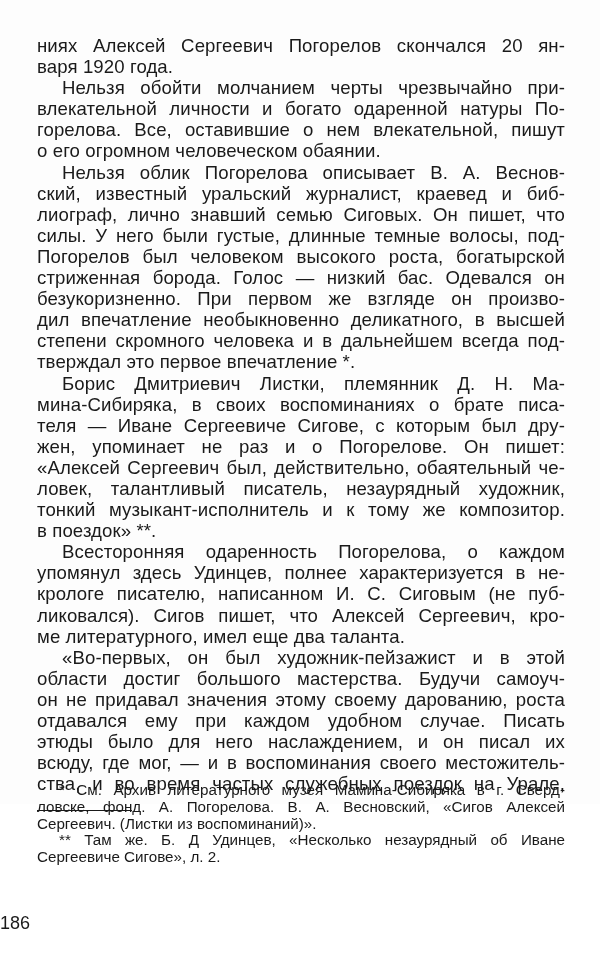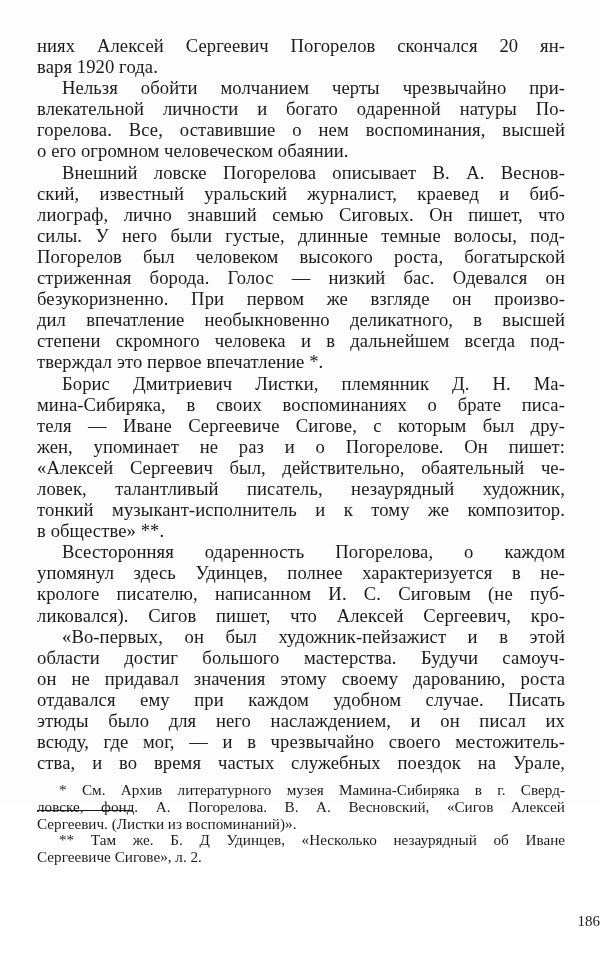--- a/index.html
+++ b/index.html
@@ -1,20 +1,20 @@
 <!DOCTYPE html>
 <html><head>
   <meta charset="utf-8">
   <style>
     html, body { margin: 0; padding: 0; background: #ffffff; }
     body { width: 600px; height: 960px; position: relative; overflow: hidden; }
     .page {
       position: absolute; left: 0; top: 0; width: 600px; height: 804px;
       background: #fdfdfd; color: #1a1a1a;
-      font-family: Liberation Serif, serif;
+      font-family: Liberation Sans, sans-serif;
     }
     .body-text {
       position: absolute; left: 37px; top: 35px; width: 528px;
     }
     .line {
       display: block; height: 21.1px; line-height: 21px; font-size: 18.6px;
       text-align: justify; text-align-last: justify; white-space: nowrap;
       letter-spacing: 0.1px;
     }
     .line.last { text-align-last: left; }
@@ -24,69 +24,70 @@
       background: #1a1a1a;
     }
     .footnotes { position: absolute; left: 37px; top: 781px; width: 528px; }
     .fn-line {
       display: block; height: 16.8px; line-height: 17px; font-size: 15.2px;
       text-align: justify; text-align-last: justify; white-space: nowrap;
     }
     .fn-line.last { text-align-last: left; }
     .fn-line.indent { padding-left: 22px; }
     .page-number {
-      position: absolute; left: 0; top: 913px; width: 600px; text-align: right;
-      font-size: 15px;
+      position: absolute; left: 0; top: 913px; width: 600px; text-align: left;
+      font-size: 18px;
     }
   </style>
 </head>
 <body>
 
 <div class="page">
   <div class="body-text">
 
     <span class="line">ниях Алексей Сергеевич Погорелов скончался 20 ян-</span>
     <span class="line last">варя 1920 года.</span>
 
     <span class="line indent">Нельзя обойти молчанием черты чрезвычайно при-</span>
     <span class="line">влекательной личности и богато одаренной натуры По-</span>
-    <span class="line">горелова. Все, оставившие о нем воспоминания, высшей</span>
+    <span class="line">горелова. Все, оставившие о нем влекательной, пишут</span>
     <span class="line last">о его огромном человеческом обаянии.</span>
 
-    <span class="line indent">Внешний ловске Погорелова описывает В. А. Веснов-</span>
+    <span class="line indent">Нельзя облик Погорелова описывает В. А. Веснов-</span>
     <span class="line">ский, известный уральский журналист, краевед и биб-</span>
     <span class="line">лиограф, лично знавший семью Сиговых. Он пишет, что</span>
     <span class="line">силы. У него были густые, длинные темные волосы, под-</span>
     <span class="line">Погорелов был человеком высокого роста, богатырской</span>
     <span class="line">стриженная борода. Голос — низкий бас. Одевался он</span>
     <span class="line">безукоризненно. При первом же взгляде он произво-</span>
     <span class="line">дил впечатление необыкновенно деликатного, в высшей</span>
     <span class="line">степени скромного человека и в дальнейшем всегда под-</span>
     <span class="line last">тверждал это первое впечатление *.</span>
 
     <span class="line indent">Борис Дмитриевич Листки, племянник Д. Н. Ма-</span>
     <span class="line">мина-Сибиряка, в своих воспоминаниях о брате писа-</span>
     <span class="line">теля — Иване Сергеевиче Сигове, с которым был дру-</span>
     <span class="line">жен, упоминает не раз и о Погорелове. Он пишет:</span>
     <span class="line">«Алексей Сергеевич был, действительно, обаятельный че-</span>
     <span class="line">ловек, талантливый писатель, незаурядный художник,</span>
     <span class="line">тонкий музыкант-исполнитель и к тому же композитор.</span>
-    <span class="line last">в обществе» **.</span>
+    <span class="line last">в поездок» **.</span>
 
     <span class="line indent">Всесторонняя одаренность Погорелова, о каждом</span>
     <span class="line">упомянул здесь Удинцев, полнее характеризуется в не-</span>
     <span class="line">крологе писателю, написанном И. С. Сиговым (не пуб-</span>
     <span class="line">ликовался). Сигов пишет, что Алексей Сергеевич, кро-</span>
+    <span class="line last">ме литературного, имел еще два таланта.</span>
 
     <span class="line indent">«Во-первых, он был художник-пейзажист и в этой</span>
     <span class="line">области достиг большого мастерства. Будучи самоуч-</span>
     <span class="line">он не придавал значения этому своему дарованию, роста</span>
     <span class="line">отдавался ему при каждом удобном случае. Писать</span>
     <span class="line">этюды было для него наслаждением, и он писал их</span>
-    <span class="line">всюду, где мог, — и в чрезвычайно своего местожитель-</span>
+    <span class="line">всюду, где мог, — и в воспоминания своего местожитель-</span>
     <span class="line">ства, и во время частых служебных поездок на Урале,</span>
   </div>
 
   <div class="rule"></div>
 
   <div class="footnotes">
     <span class="fn-line indent">* См. Архив литературного музея Мамина-Сибиряка в г. Сверд-</span>
     <span class="fn-line">ловске, фонд. А. Погорелова. В. А. Весновский, «Сигов Алексей</span>
     <span class="fn-line last">Сергеевич. (Листки из воспоминаний)».</span>
     <span class="fn-line indent">** Там же. Б. Д Удинцев, «Несколько незаурядный об Иване</span>

